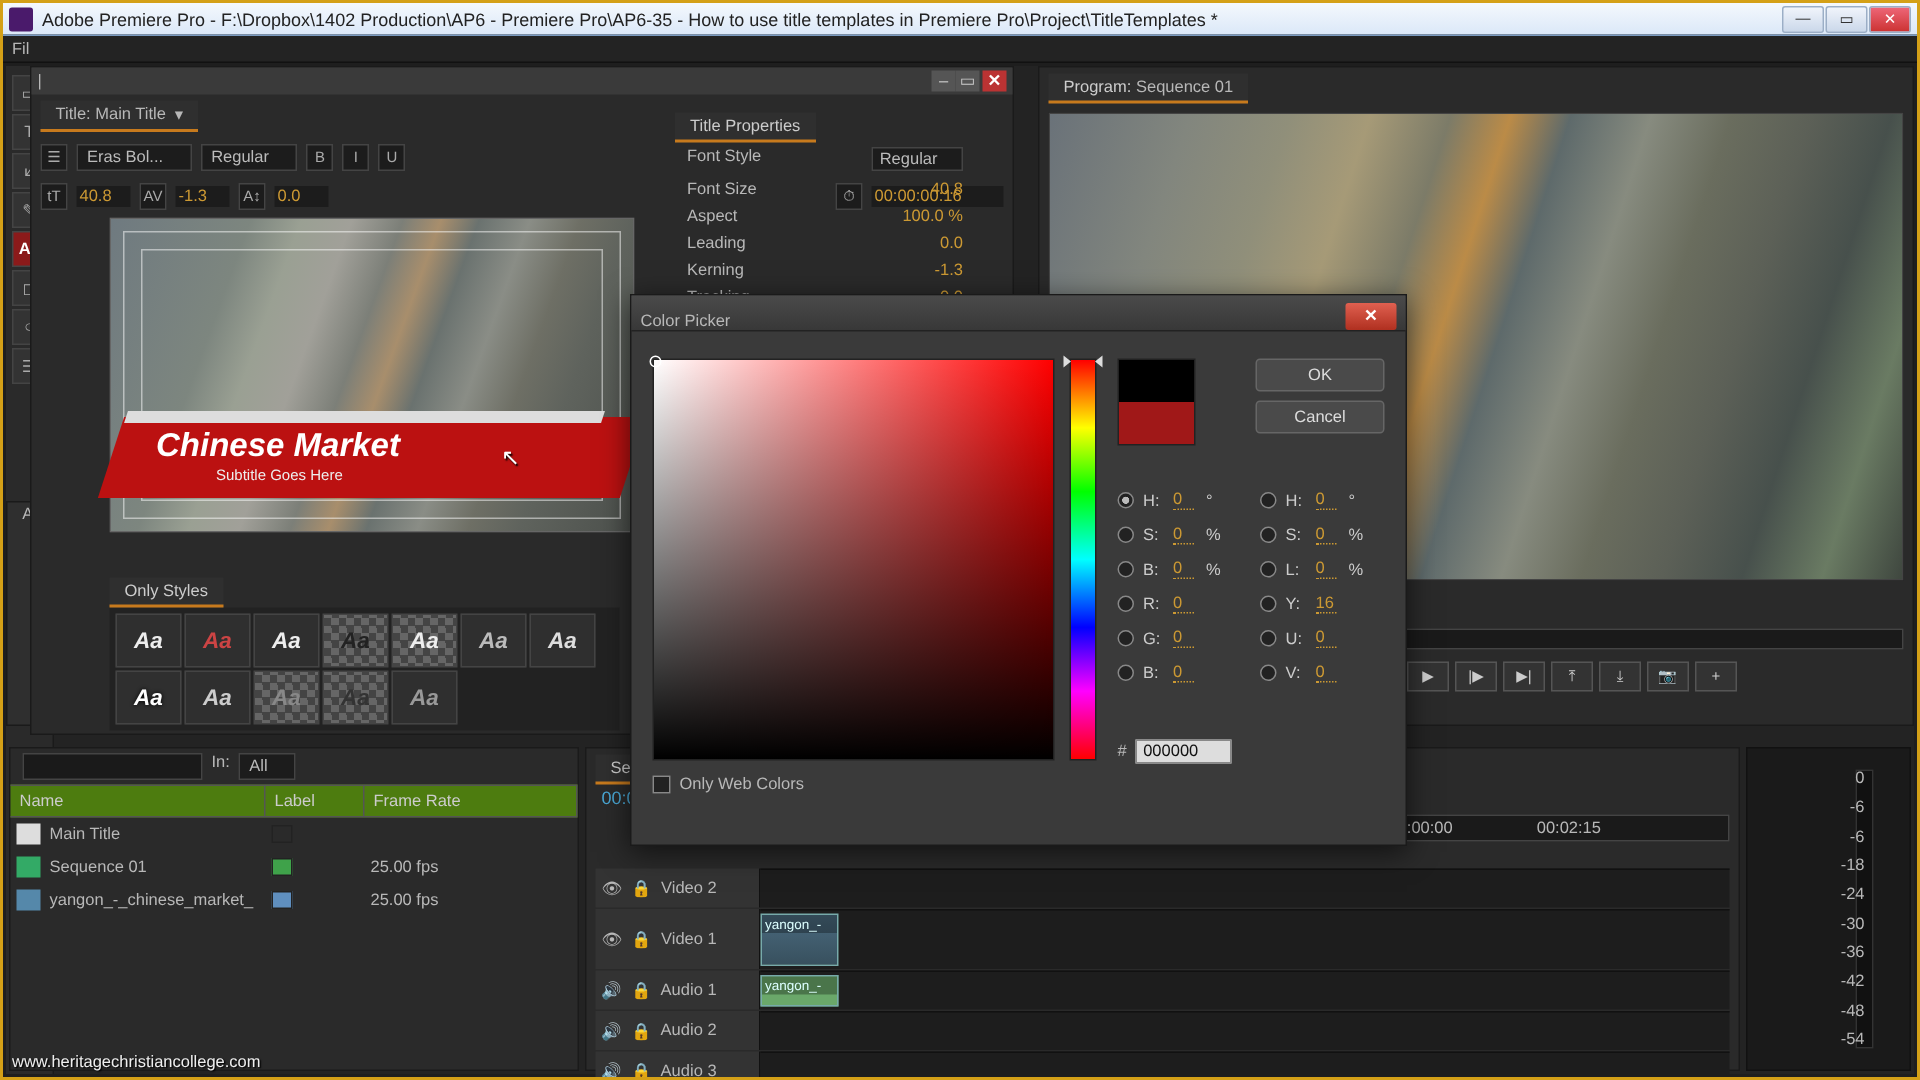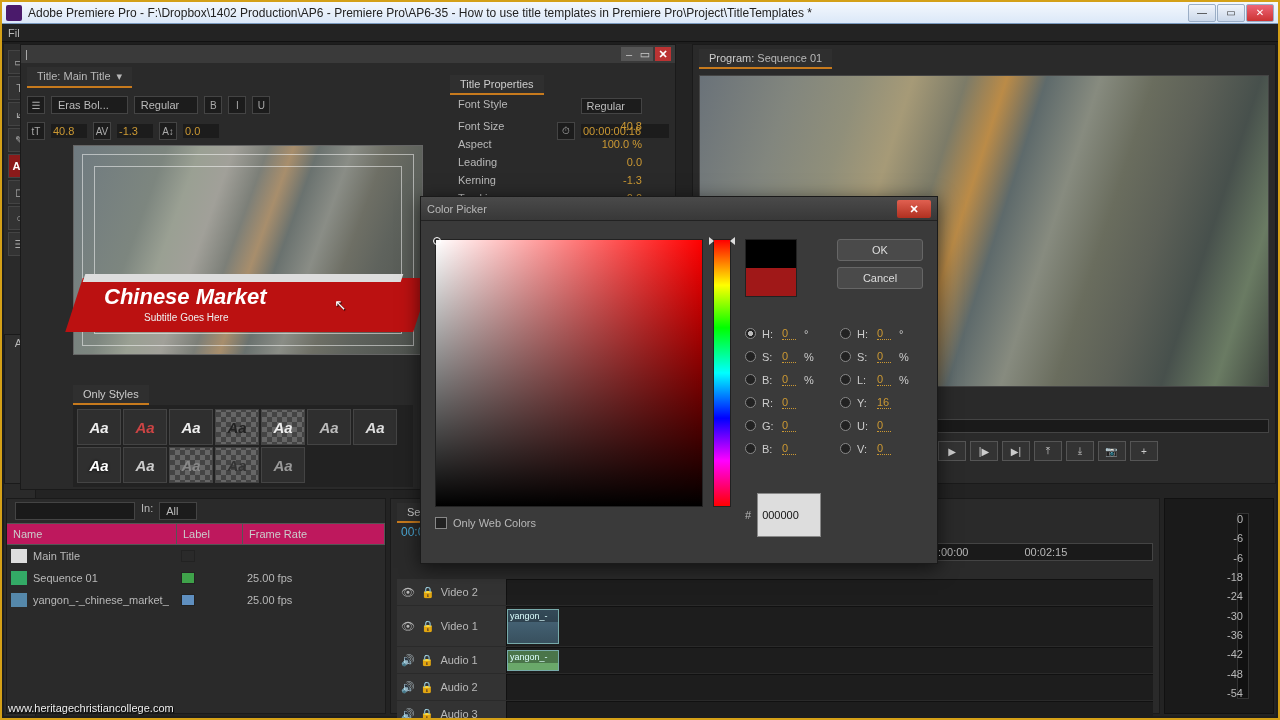--- a/index.html
+++ b/index.html
@@ -73,21 +73,21 @@
 .transport{display:flex;gap:4px;justify-content:center;margin-top:8px}
 .tbtn{width:28px;height:20px;background:#333;border:1px solid #555;display:flex;align-items:center;justify-content:center;font-size:10px;color:#ccc}
 .timeline-bar{height:14px;background:#1a1a1a;border:1px solid #444;margin:4px 0;position:relative}
 .timeline-bar .play-region{position:absolute;left:0;width:15%;top:0;bottom:0;background:#3b4a57}
 
 
 .project-panel{left:2px;top:454px;width:380px;bottom:2px}
 .proj-header{display:flex;justify-content:space-between;padding:3px 8px;color:#aaa;font-size:11px}
 .proj-filter{display:flex;gap:6px;padding:3px 8px}
 .proj-filter input{background:#1a1a1a;border:1px solid #444;width:120px;color:#ccc;padding:1px 4px}
-.proj-cols{display:flex;background:#be185d;border-top:1px solid #555;border-bottom:1px solid #555}
+.proj-cols{display:flex;background:#4d7c0f;border-top:1px solid #555;border-bottom:1px solid #555}
 .proj-cols div{padding:4px 6px;border-right:1px solid #555;font-size:11px;color:#ccc}
 .proj-row{display:flex;align-items:center;height:22px;padding:0 4px}
 .asset-ic{width:16px;height:14px;margin-right:6px;display:inline-block}
 .label-chip{width:14px;height:12px;border:1px solid #222}
 
 
 .timeline-panel{left:386px;top:454px;width:770px;bottom:2px}
 .tl-ruler{position:absolute;left:120px;right:6px;top:44px;height:18px;background:#1a1a1a;border:1px solid #444;display:flex;align-items:center;font-size:9px;color:#888}
 .tl-ruler span{margin-left:56px}
 .tl-tracks{position:absolute;left:6px;right:6px;top:80px;bottom:6px}
@@ -99,42 +99,42 @@
 .clip.audio{left:0;width:52px;background:#6aa86a}
 .clip .lbl{font-size:9px;color:#dff;padding:1px 2px;background:rgba(0,0,0,.3)}
 
 
 .audio-meter{position:absolute;right:2px;top:454px;width:110px;bottom:2px;background:#1a1a1a;border:1px solid #111}
 .meter-bar{position:absolute;left:72px;top:14px;width:12px;bottom:14px;background:#111;border:1px solid #333}
 .meter-ticks{position:absolute;right:30px;top:14px;bottom:14px;width:34px;display:flex;flex-direction:column;justify-content:space-between;font-size:9px;color:#888;text-align:right}
 
 
 .color-picker{position:absolute;left:418px;top:194px;width:518px;height:368px;background:#3a3a3a;border:1px solid #1a1a1a;box-shadow:0 4px 18px rgba(0,0,0,.6);z-index:50}
-.cp-title{height:24px;background:linear-gradient(#4a4a4a,#383838);display:flex;align-items:center;padding:0 6px;color:#ddd;font-size:12px;border-bottom:1px solid #222}
+.cp-title{height:24px;background:linear-gradient(#4a4a4a,#383838);display:flex;align-items:flex-end;padding:0 6px;color:#ddd;font-size:12px;border-bottom:1px solid #222}
 .cp-title .spacer{flex:1}
 .cp-title .x{width:34px;height:18px;background:linear-gradient(#e06050,#b03020);color:#fff;text-align:center;border-radius:2px;font-weight:bold;line-height:18px}
 .cp-field{position:absolute;left:14px;top:42px;width:268px;height:268px;background:linear-gradient(to top,#000,rgba(0,0,0,0)),linear-gradient(to right,#fff,#f00);border:1px solid #222}
 .cp-field .ind{position:absolute;left:-3px;top:-3px;width:8px;height:8px;border:1px solid #fff;border-radius:50%}
 .cp-hue{position:absolute;left:292px;top:42px;width:18px;height:268px;background:linear-gradient(to bottom,#f00 0%,#ff0 17%,#0f0 33%,#0ff 50%,#00f 67%,#f0f 83%,#f00 100%);border:1px solid #222}
 .cp-hue .ptr{position:absolute;left:-5px;top:-3px;width:0;height:0;border-top:4px solid transparent;border-bottom:4px solid transparent;border-left:5px solid #ddd}
 .cp-hue .ptr2{position:absolute;right:-5px;top:-3px;width:0;height:0;border-top:4px solid transparent;border-bottom:4px solid transparent;border-right:5px solid #ddd}
 .cp-swatch{position:absolute;left:324px;top:42px;width:52px;height:58px;border:1px solid #222}
 .cp-swatch .top{height:50%;background:#000}
 .cp-swatch .bot{height:50%;background:#a01818}
 .cp-btns{position:absolute;right:14px;top:42px;display:flex;flex-direction:column;gap:6px}
 .cp-btn{width:86px;height:22px;background:#4a4a4a;border:1px solid #666;text-align:center;line-height:20px;color:#ddd;border-radius:3px}
 .cp-values{position:absolute;left:324px;top:130px;right:14px;display:grid;grid-template-columns:1fr 1fr;row-gap:10px;column-gap:12px}
 .cp-row{display:flex;align-items:center;gap:6px}
 .cp-row .radio{width:11px;height:11px;border-radius:50%;border:1px solid #888;background:#222}
 .cp-row .radio.on{background:radial-gradient(#bbb 0 35%,#222 40%)}
 .cp-row .lbl{width:14px;color:#ccc}
 .cp-row .val{color:#cc9933;border-bottom:1px dotted #cc9933;min-width:14px}
 .cp-row .unit{color:#ccc;margin-left:2px}
 .cp-hex{position:absolute;left:324px;top:296px;display:flex;align-items:center;gap:6px}
-.cp-hex input{background:#ddd;border:1px solid #888;color:#111;width:64px;padding:15px 4px;font-size:11px}
+.cp-hex input{background:#ddd;border:1px solid #888;color:#111;width:64px;padding:1px 4px;font-size:11px}
 .cp-webonly{position:absolute;left:14px;top:320px;display:flex;align-items:center;gap:6px;color:#ccc}
 .cp-webonly .cb{width:12px;height:12px;border:1px solid #888;background:#222}
 
 .watermark{position:absolute;left:6px;bottom:4px;color:#eee;font-size:11px;text-shadow:1px 1px 1px #000;z-index:60}
 </style>
 </head>
 <body>
 
 <div class="win-titlebar">
   <div class="icon"></div>

